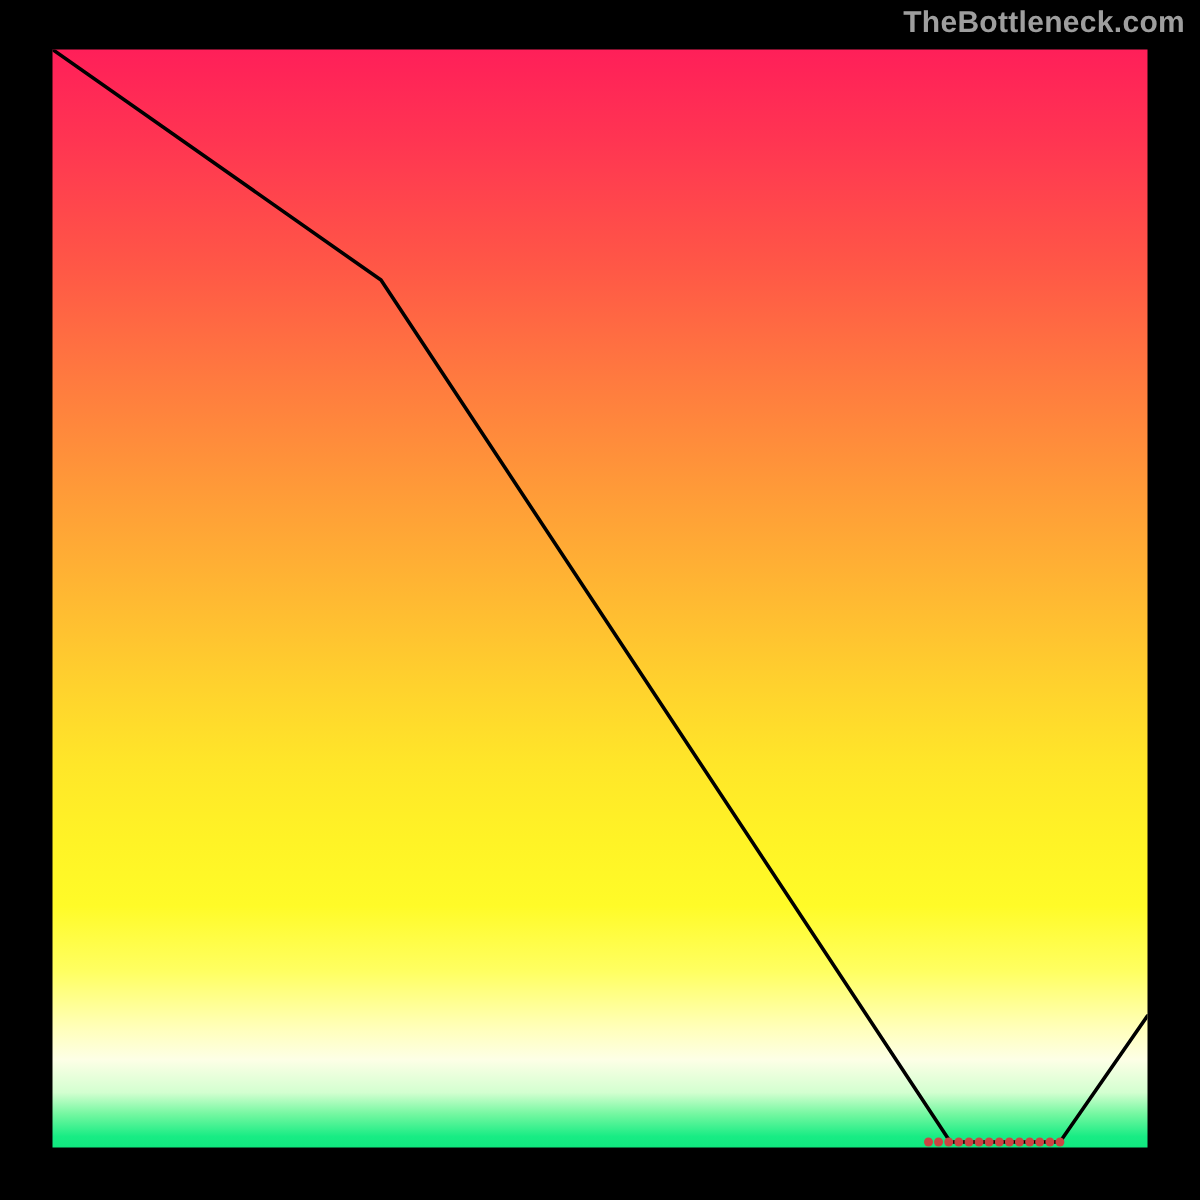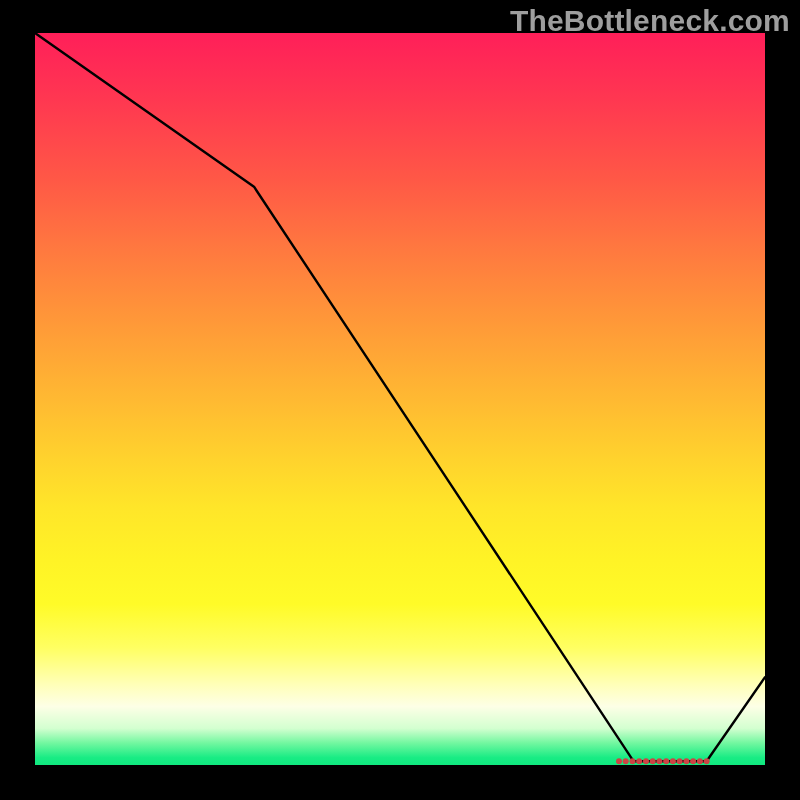--- a/index.html
+++ b/index.html
@@ -15,21 +15,21 @@
     position: relative;
     width: 800px;
     height: 800px;
     background: #000;
   }
   .attribution {
     position: absolute;
     top: 4px;
     right: 10px;
     color: #9e9e9e;
-    font-size: 30px;
+    font-size: 20px;
     font-weight: 600;
     letter-spacing: 0.2px;
   }
   .plot {
     position: absolute;
     left: 35px;
     top: 33px;
     width: 730px;
     height: 732px;
     

